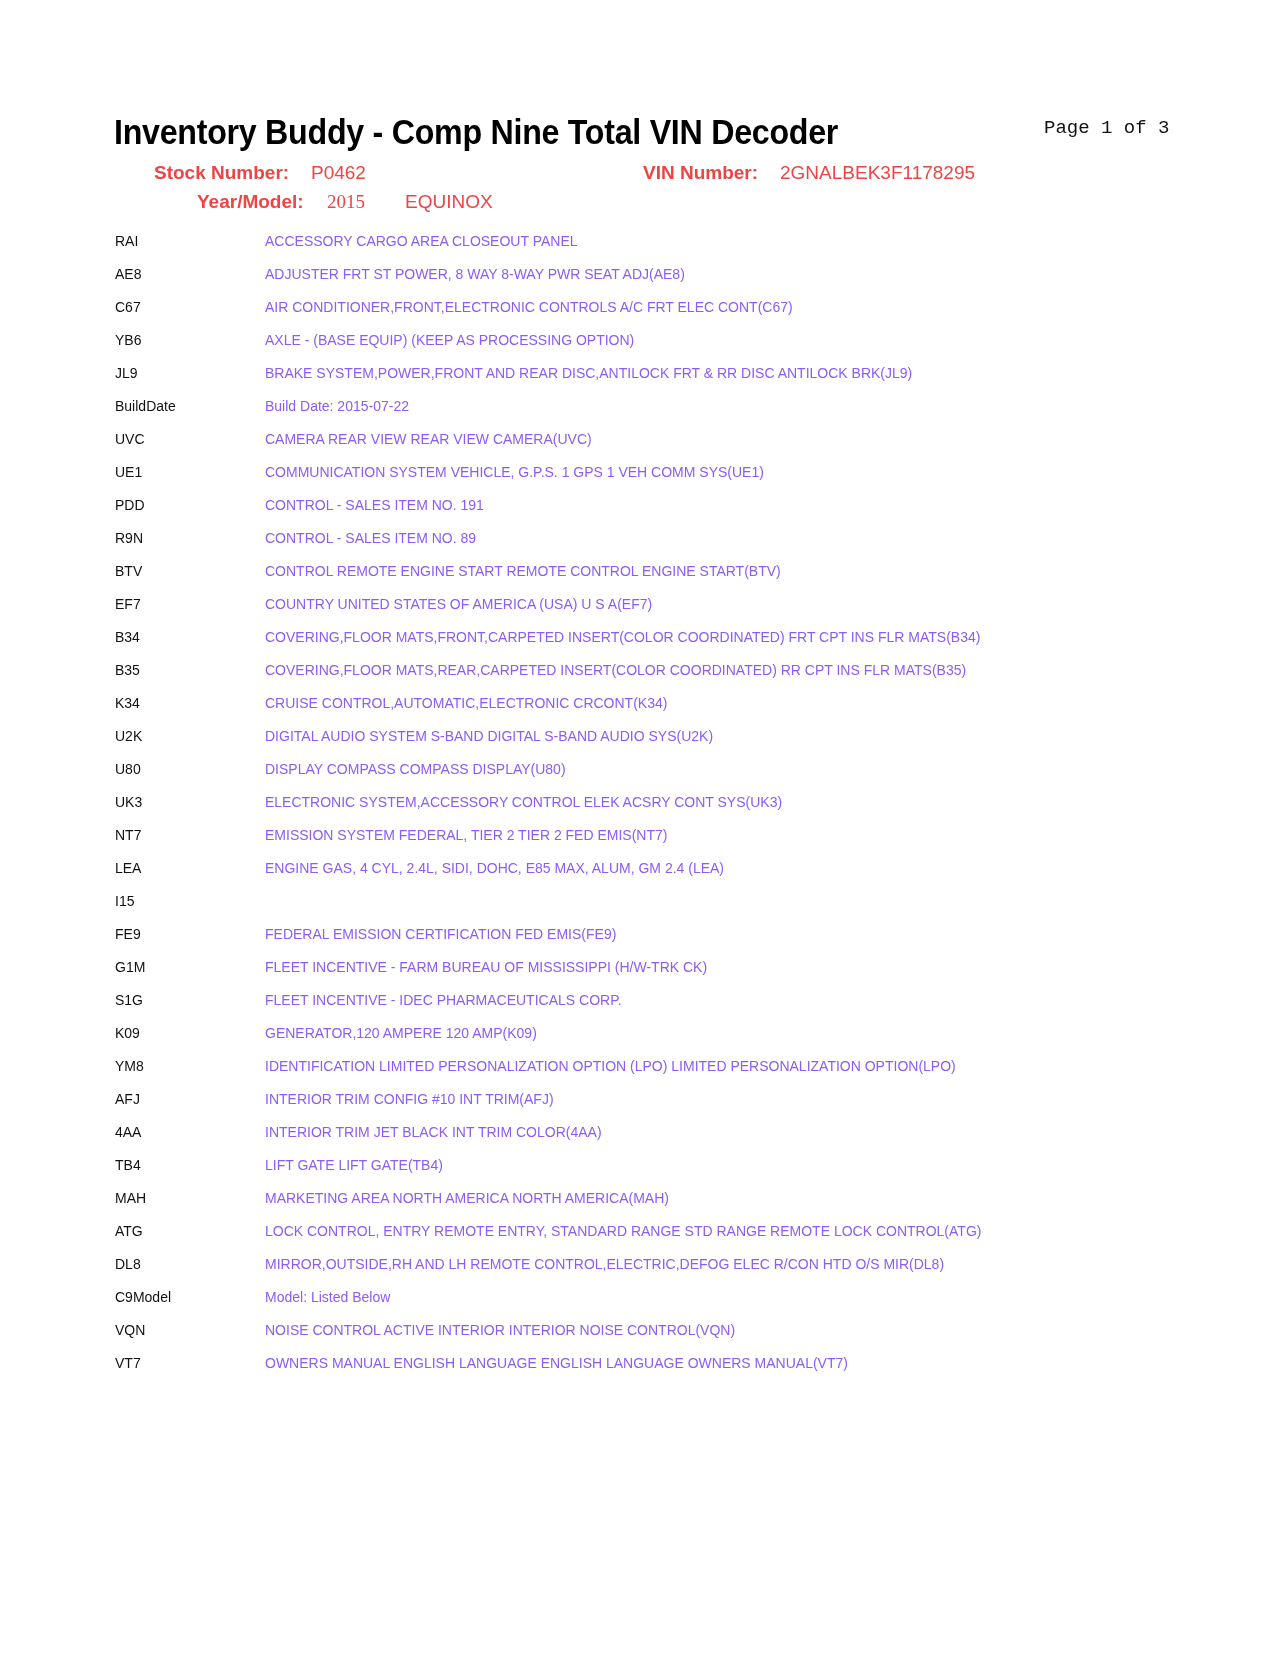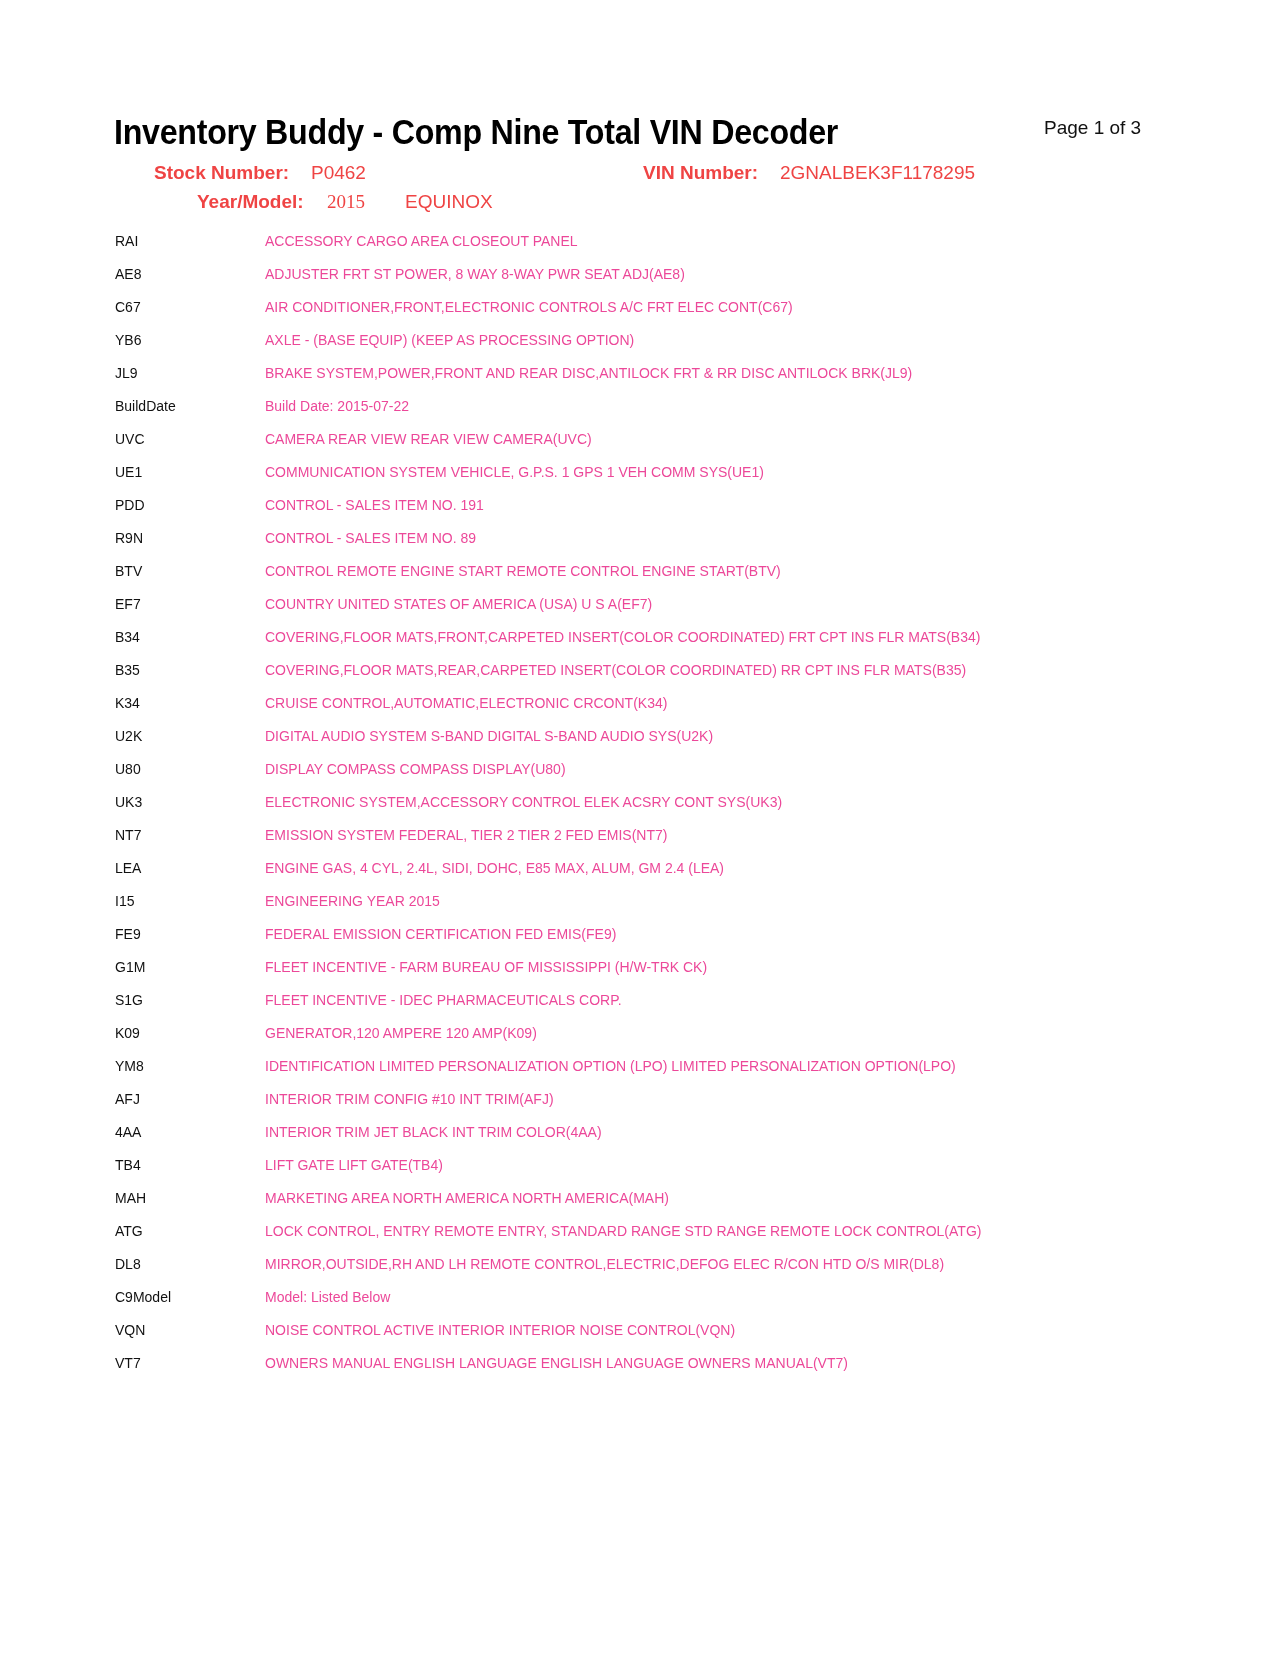--- a/index.html
+++ b/index.html
@@ -7,36 +7,36 @@
       width: 1280px; height: 1656px; position: relative; overflow: hidden;
       font-family: "Liberation Sans", sans-serif; color: #111;
     }
     .title {
       position: absolute; left: 114px; top: 112px;
       font-family: "Liberation Sans", sans-serif; font-weight: bold;
       font-size: 35px; letter-spacing: -0.3px; color: #000;
       transform: scaleX(0.92); transform-origin: left top;
     }
     .page-num {
-      position: absolute; left: 1044px; top: 117px; font-size: 19px; color: #111;
+      position: absolute; left: 1044px; top: 117px; font-size: 19px; color: #111; font-family: Liberation Mono, monospace;
     }
     .meta { position: absolute; font-size: 19px; color: #ef4444; }
     .meta .lbl { font-weight: bold; }
     .stock-lbl { left: 154px; top: 162px; }
     .stock-val { left: 311px; top: 162px; }
     .vin-lbl { left: 643px; top: 162px; }
     .vin-val { left: 780px; top: 162px; }
     .year-lbl { left: 184px; top: 191px; margin-left: 13px; }
     .year-val { left: 327px; top: 191px; font-family: Liberation Serif, serif; }
     .model-val { left: 405px; top: 191px; }
 
     .list { position: absolute; left: 115px; top: 230px; width: 1060px; }
     .row { display: flex; font-size: 14px; line-height: 23px; margin-bottom: 10px; }
     .code { width: 150px; flex: none; color: #111; }
-    .desc { flex: 1; color: #ec4899; padding-right: 0; }
+    .desc { flex: 1; color: #8b5cf6; padding-right: 0; }
   </style>
 </head>
 <body>
 
 <div class="title">Inventory Buddy - Comp Nine Total VIN Decoder</div>
 <div class="page-num">Page 1 of 3</div>
 
 <div class="meta stock-lbl"><span class="lbl">Stock Number:</span></div>
 <div class="meta stock-val">P0462</div>
 <div class="meta vin-lbl"><span class="lbl">VIN Number:</span></div>
@@ -121,21 +121,20 @@
     <div class="row">
       <div class="code">NT7</div>
       <div class="desc">EMISSION SYSTEM FEDERAL, TIER 2 TIER 2 FED EMIS(NT7)</div>
     </div>
     <div class="row">
       <div class="code">LEA</div>
       <div class="desc">ENGINE GAS, 4 CYL, 2.4L, SIDI, DOHC, E85 MAX, ALUM, GM 2.4 (LEA)</div>
     </div>
     <div class="row">
       <div class="code">I15</div>
-      <div class="desc">ENGINEERING YEAR 2015</div>
     </div>
     <div class="row">
       <div class="code">FE9</div>
       <div class="desc">FEDERAL EMISSION CERTIFICATION FED EMIS(FE9)</div>
     </div>
     <div class="row">
       <div class="code">G1M</div>
       <div class="desc">FLEET INCENTIVE - FARM BUREAU OF MISSISSIPPI (H/W-TRK CK)</div>
     </div>
     <div class="row">

